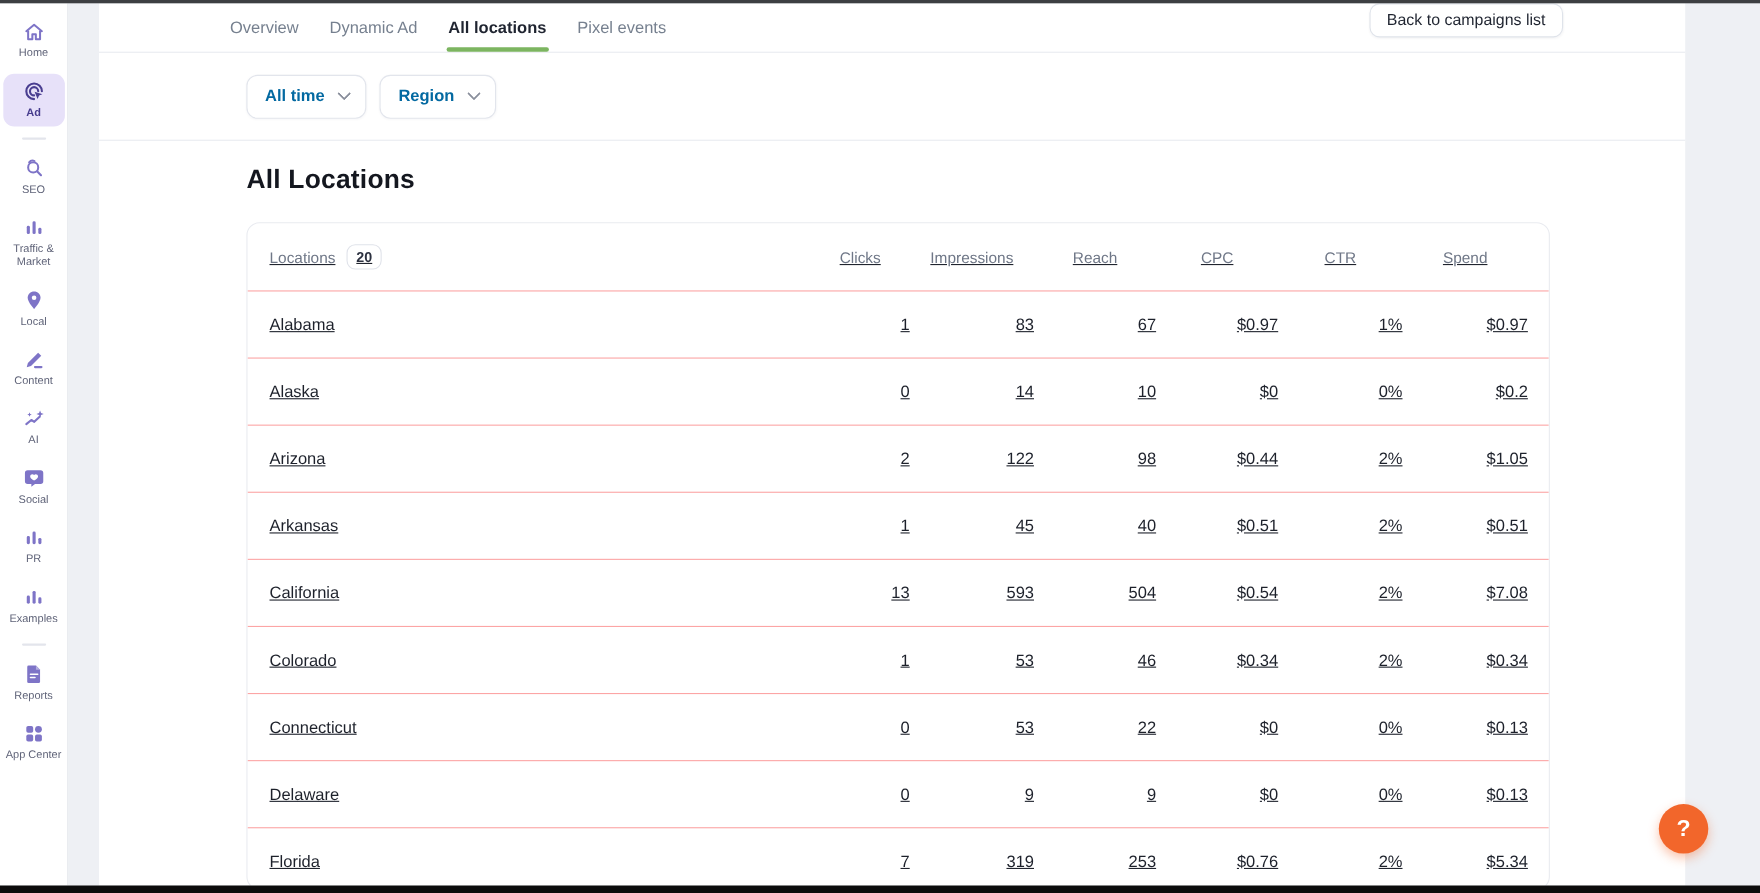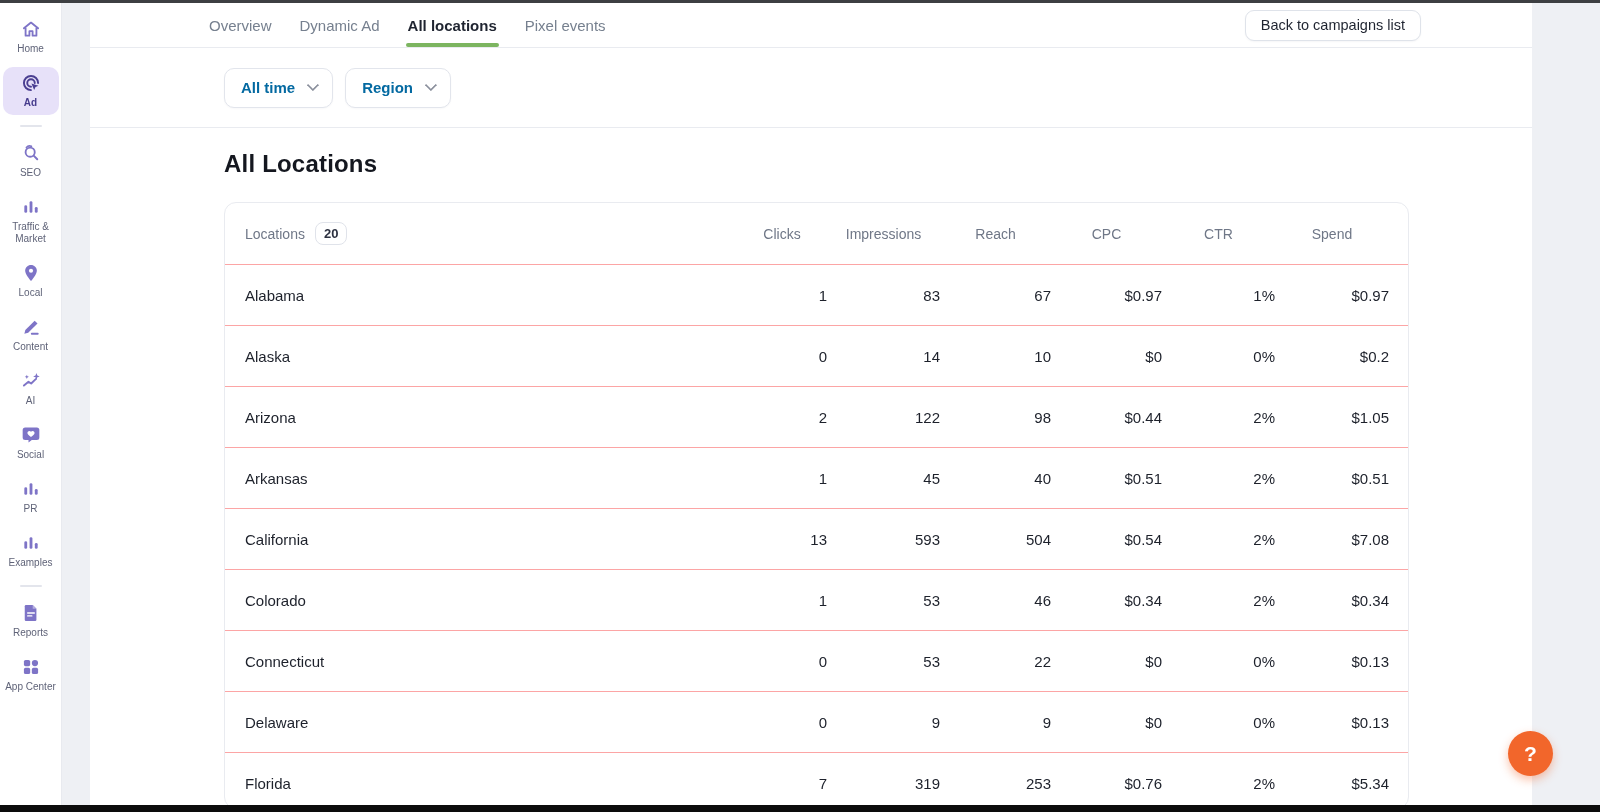--- a/index.html
+++ b/index.html
@@ -38,21 +38,21 @@
 
   
   .page-bg { flex:1; height:100%; background:#eef0f4; }
   .panel {
     margin-left:28px; width:1442px; height:100%; background:#ffffff;
     display:flex; flex-direction:column;
   }
 
   .tabbar {
     height:45px; border-bottom:1px solid #e9ebf0;
-    display:flex; align-items:center;
+    display:flex; 
     padding-left:119px; padding-right:111px;
     flex-shrink:0;
   }
   .tabs { display:flex; gap:28px; height:100%; align-items:center; }
   .tab {
     position:relative; height:100%; display:flex; align-items:center;
     font-size:15px; font-weight:500; color:#76808f; cursor:pointer; white-space:nowrap;
   }
   .tab.active { color:#1f2430; font-weight:700; }
   .tab.active .tab-underline {
@@ -89,20 +89,21 @@
   .card {
     width:1185px; height:607px;
     border:1px solid #e9ebf0; border-radius:12px; background:#fff;
     overflow:hidden;
   }
   .tgrid {
     display:grid;
     grid-template-columns:1fr 90px 113px 111px 111px 113px 114px;
     align-items:center;
     padding:0 19px 0 20px;
+    text-decoration:underline;
   }
   .thead { height:61px; }
   .thead .th { font-size:14px; color:#6f7787; font-weight:500; text-align:center; }
   .thead .th-first { text-align:left; display:flex; align-items:center; gap:10px; }
   .count-badge {
     border:1px solid #e0e3ea; border-radius:8px; padding:3px 8px;
     font-size:13px; font-weight:600; color:#2c3140; background:#fff;text-align:center;
   }
   .trow { height:61px; border-top:1px solid #fca5a5; cursor:default; }
   .trow .td { font-size:15px; color:#1d212b; text-align:right; font-weight:500; }

